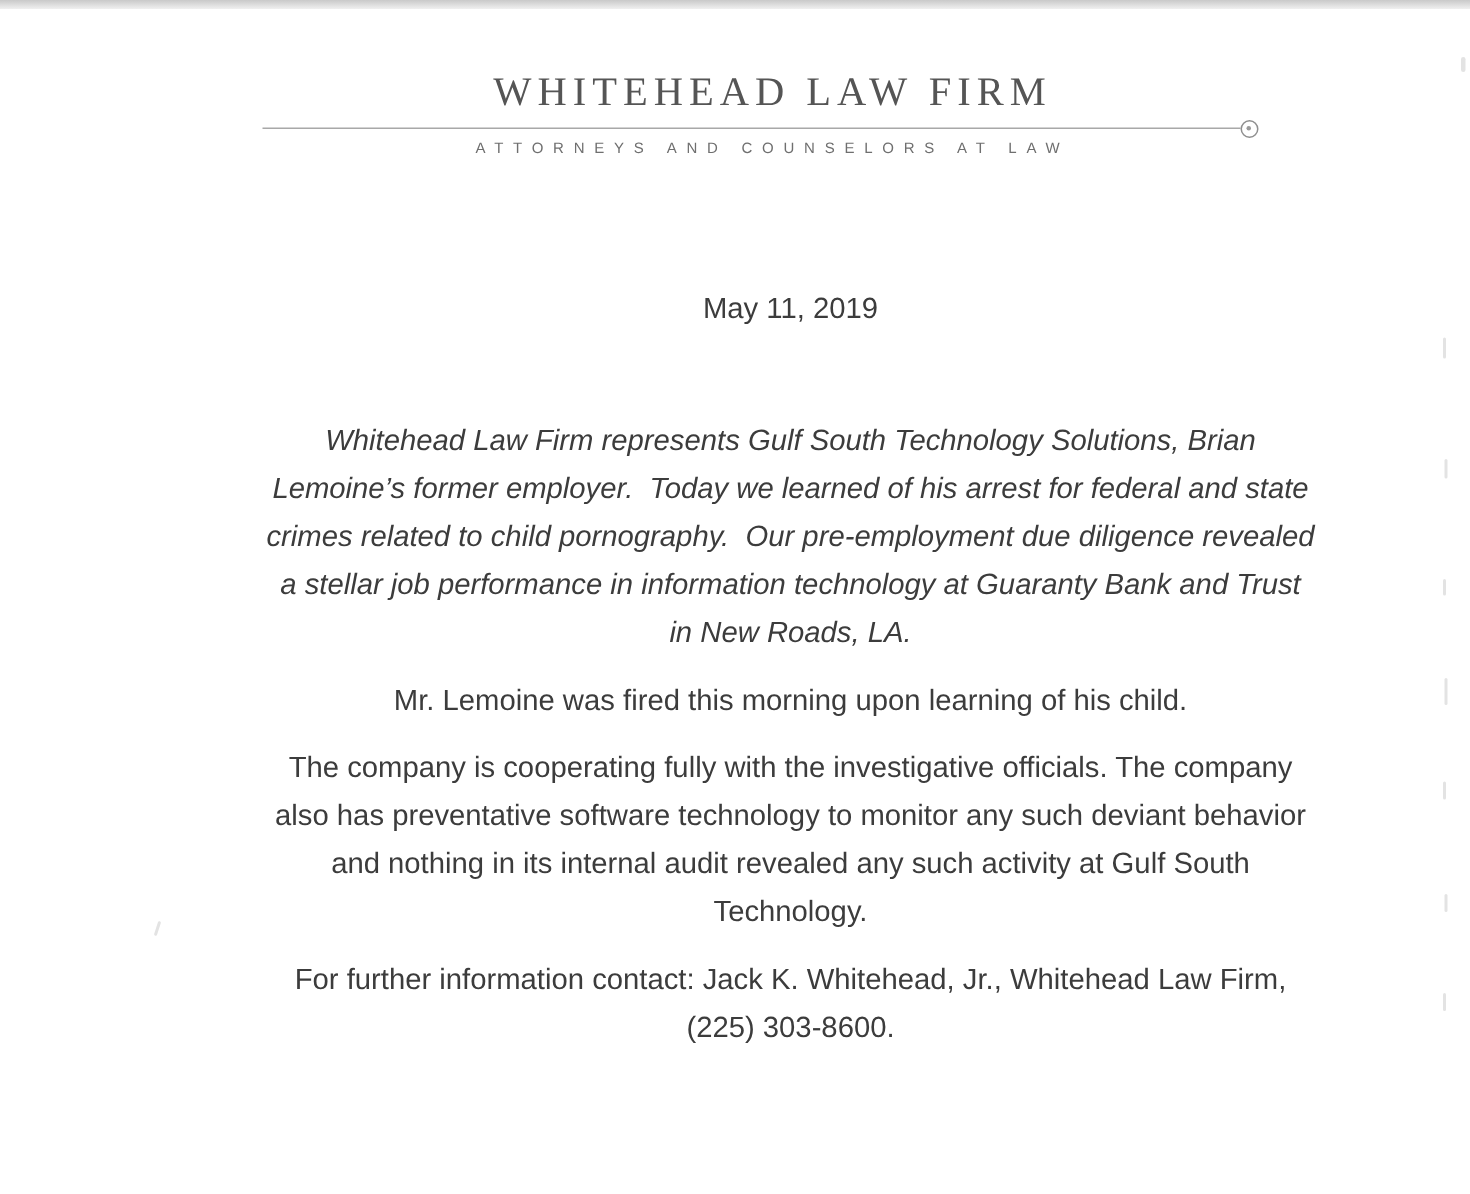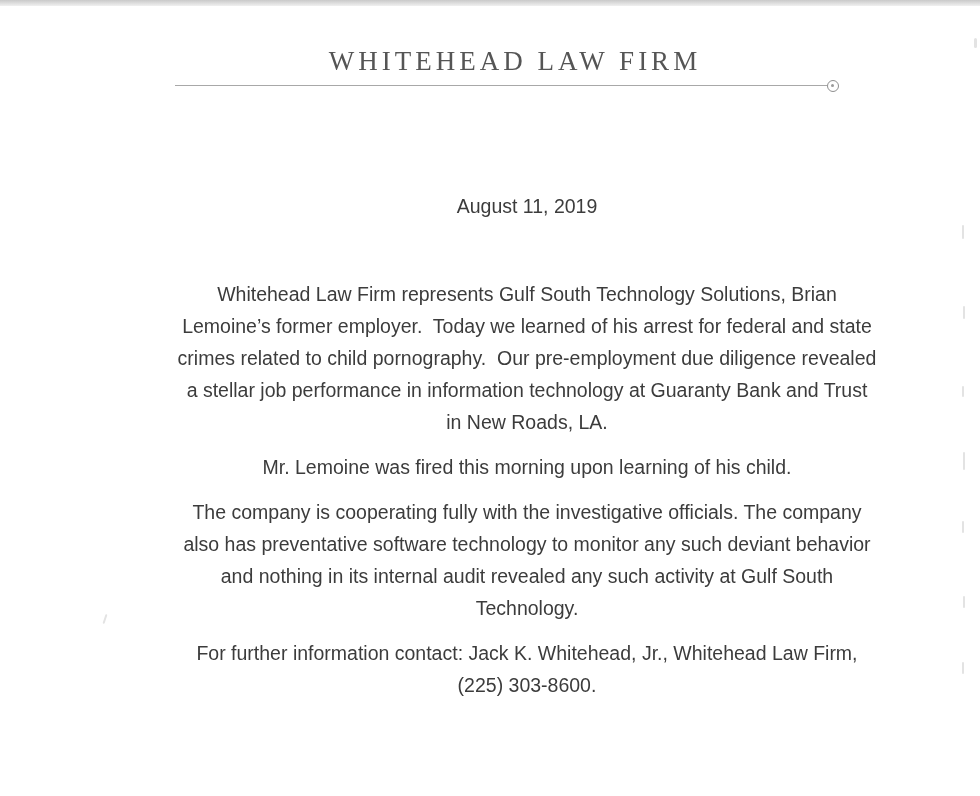--- a/index.html
+++ b/index.html
@@ -91,21 +91,21 @@
     line-height: 32px;
     filter: blur(0.25px);
   }
   .date-line {
     margin: 0 0 56px 0;
   }
   .para {
     margin: 0 0 13px 0;
     white-space: pre-wrap;
   }
-  .para:first-of-type { margin-top: 0; }
+  .para:first-of-type { margin-top: 0; font-style: italic; }
 </style>
 </head>
 <body>
 
 <div class="page">
 
   <div class="scan-top-strip"></div>
 
   <div class="scan-mark" style="left:962px; top:225px; width:2px; height:14px;"></div>
   <div class="scan-mark" style="left:963px; top:306px; width:2px; height:13px;"></div>
@@ -116,24 +116,25 @@
   <div class="scan-mark" style="left:962px; top:662px; width:2px; height:12px;"></div>
   <div class="scan-mark" style="left:974px; top:38px; width:3px; height:10px;"></div>
   <div class="scan-mark" style="left:104px; top:614px; width:2px; height:10px; transform:rotate(18deg);"></div>
 
   <div class="letterhead">
     <div class="firm-name">WHITEHEAD LAW FIRM</div>
     <div class="rule-row">
       <div class="rule-line"></div>
       <div class="rule-circle"></div>
     </div>
+    <div class="tagline">ATTORNEYS AND COUNSELORS AT LAW</div>
   </div>
 
   <div class="letter">
-    <p class="date-line">August 11, 2019</p>
+    <p class="date-line">May 11, 2019</p>
     <div id="paragraphs">
         <p class="para">Whitehead Law Firm represents Gulf South Technology Solutions, Brian Lemoine’s former employer.  Today we learned of his arrest for federal and state crimes related to child pornography.  Our pre-employment due diligence revealed a stellar job performance in information technology at Guaranty Bank and Trust in New Roads, LA.</p>
         <p class="para">Mr. Lemoine was fired this morning upon learning of his child.</p>
         <p class="para">The company is cooperating fully with the investigative officials. The company also has preventative software technology to monitor any such deviant behavior and nothing in its internal audit revealed any such activity at Gulf South Technology.</p>
         <p class="para">For further information contact: Jack K. Whitehead, Jr., Whitehead Law Firm, (225) 303-8600.</p>
       </div>
   </div>
 
 </div>
 

